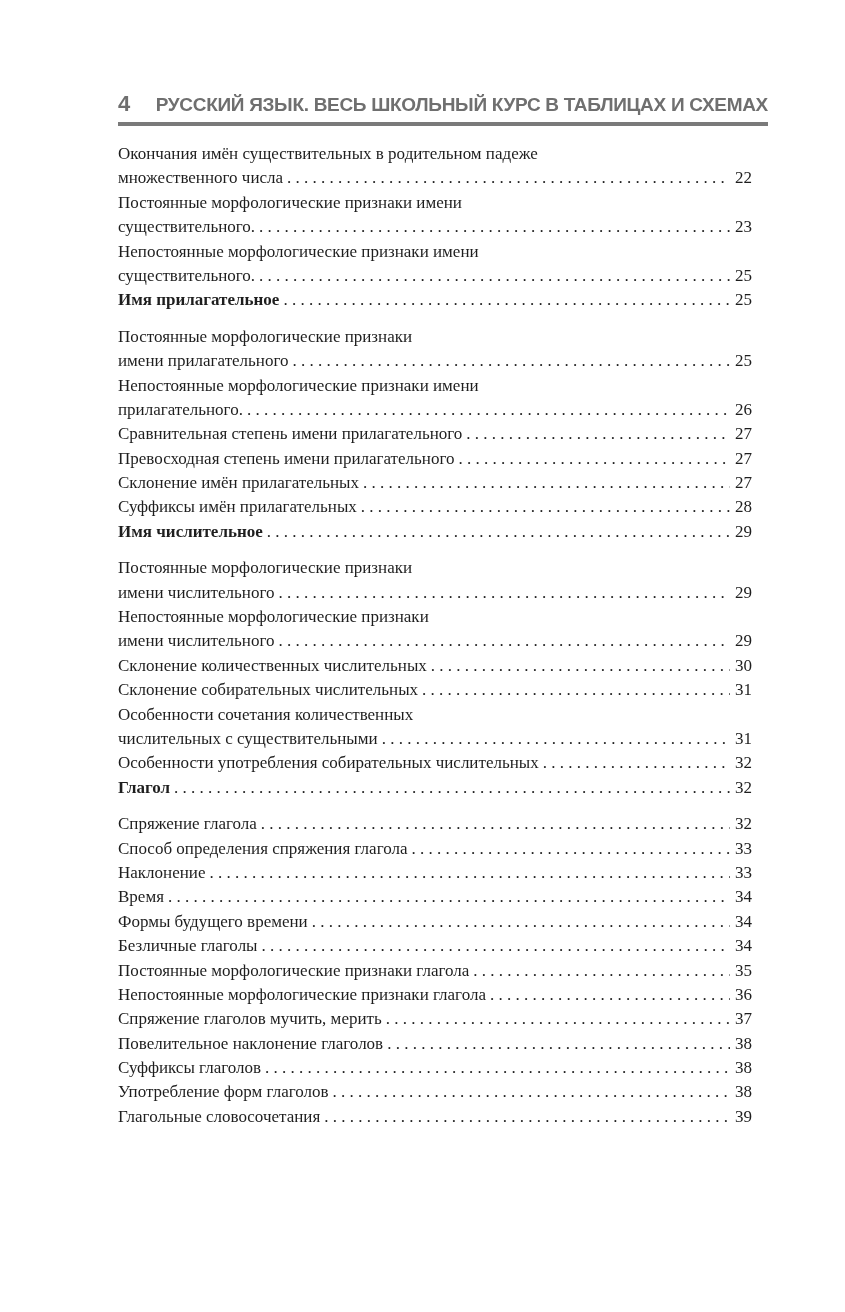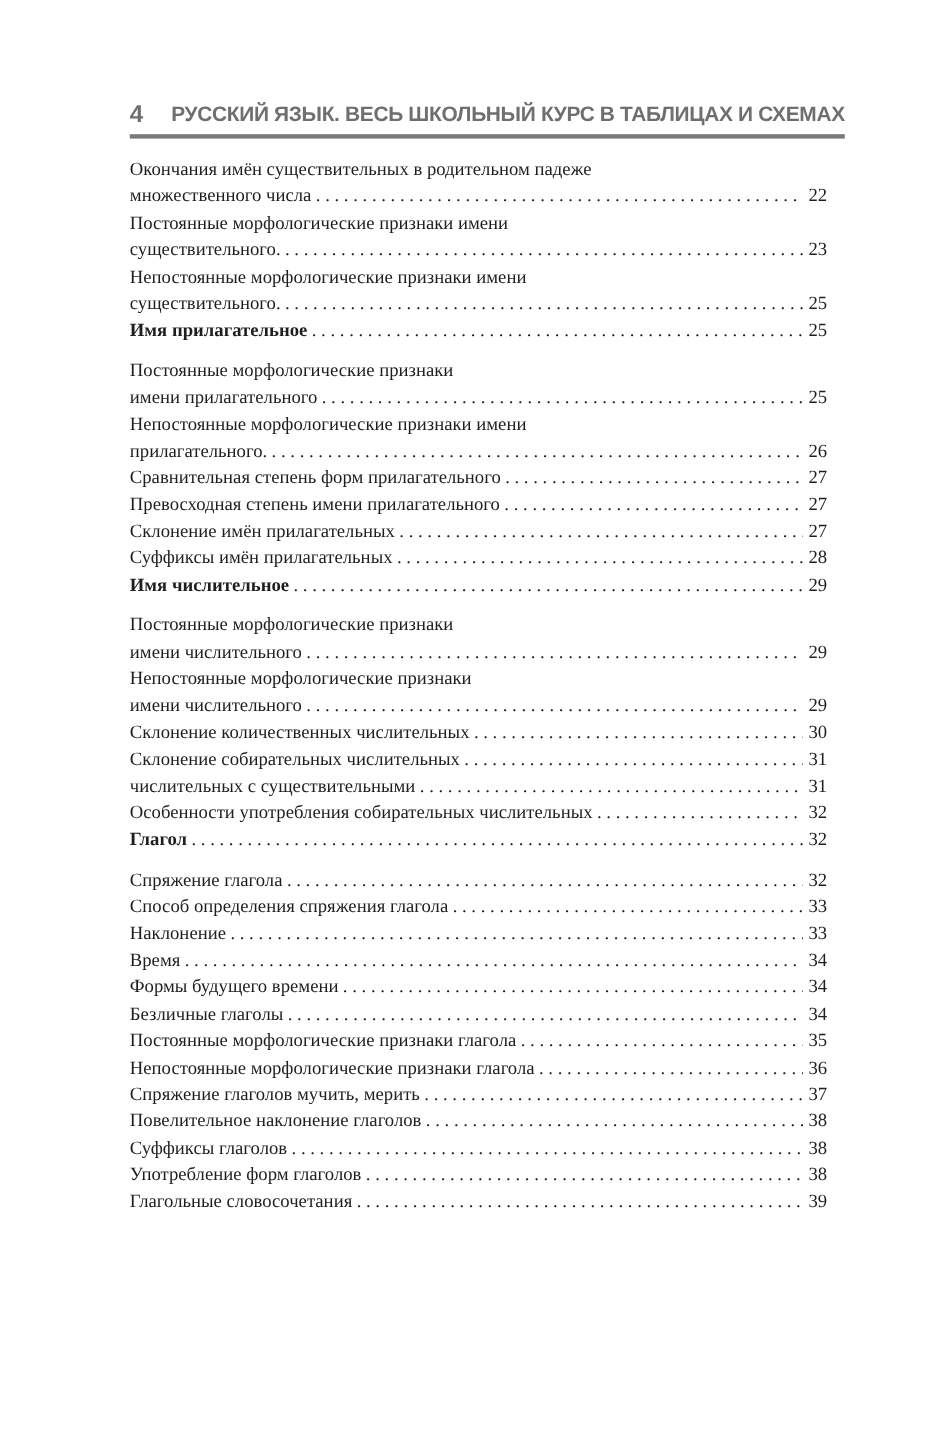--- a/index.html
+++ b/index.html
@@ -87,21 +87,21 @@
     <div class="entry">
       <div class="line">Непостоянные морфологические признаки имени</div>
       <div class="last-line">
         <span class="txt">прилагательного.</span>
         <span class="leader"></span>
       </div>
       <span class="pg">26</span>
     </div>
     <div class="entry">
       <div class="last-line">
-        <span class="txt">Сравнительная степень форм прилагательного</span>
+        <span class="txt">Сравнительная степень имени прилагательного</span>
         <span class="leader"></span>
       </div>
       <span class="pg">27</span>
     </div>
     <div class="entry">
       <div class="last-line">
         <span class="txt">Превосходная степень имени прилагательного</span>
         <span class="leader"></span>
       </div>
       <span class="pg">27</span>
@@ -151,20 +151,21 @@
       <span class="pg">30</span>
     </div>
     <div class="entry">
       <div class="last-line">
         <span class="txt">Склонение собирательных числительных</span>
         <span class="leader"></span>
       </div>
       <span class="pg">31</span>
     </div>
     <div class="entry">
+      <div class="line">Особенности сочетания количественных</div>
       <div class="last-line">
         <span class="txt">числительных с существительными</span>
         <span class="leader"></span>
       </div>
       <span class="pg">31</span>
     </div>
     <div class="entry">
       <div class="last-line">
         <span class="txt">Особенности употребления собирательных числительных</span>
         <span class="leader"></span>

